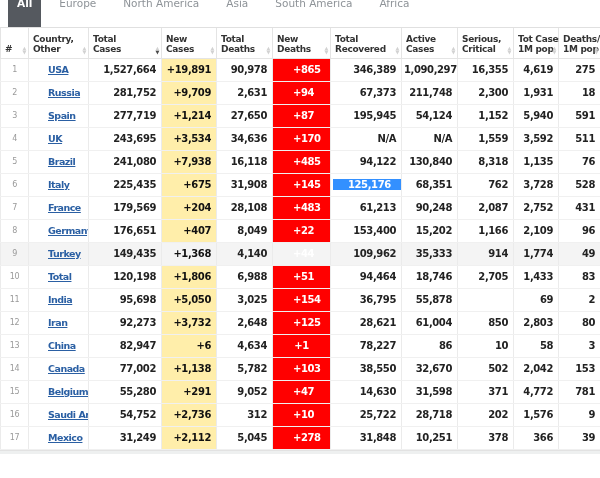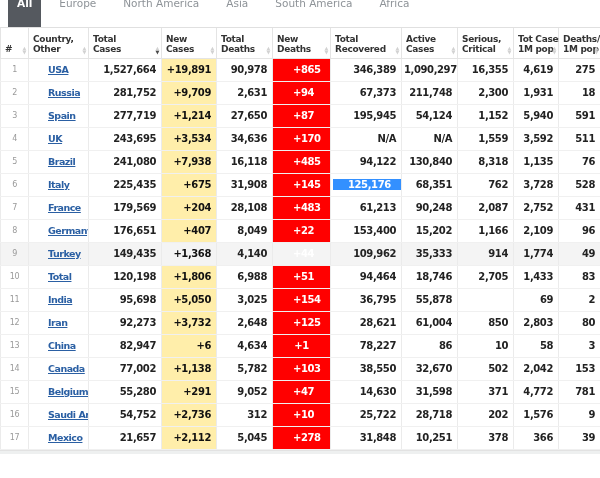--- a/index.html
+++ b/index.html
@@ -385,21 +385,21 @@
     <td class="newdeaths">+10</td>
     <td class="num">25,722</td>
     <td class="num">28,718</td>
     <td class="num">202</td>
     <td class="num">1,576</td>
     <td class="num">9</td>
   </tr>
       <tr>
     <td class="rank">17</td>
     <td class="country"><a class="country-link">Mexico</a></td>
-    <td class="num">21,657</td>
+    <td class="num">31,249</td>
     <td class="newcases">+2,112</td>
     <td class="num">5,045</td>
     <td class="newdeaths">+278</td>
     <td class="num">31,848</td>
     <td class="num">10,251</td>
     <td class="num">378</td>
     <td class="num">366</td>
     <td class="num">39</td>
   </tr>
     </tbody>

